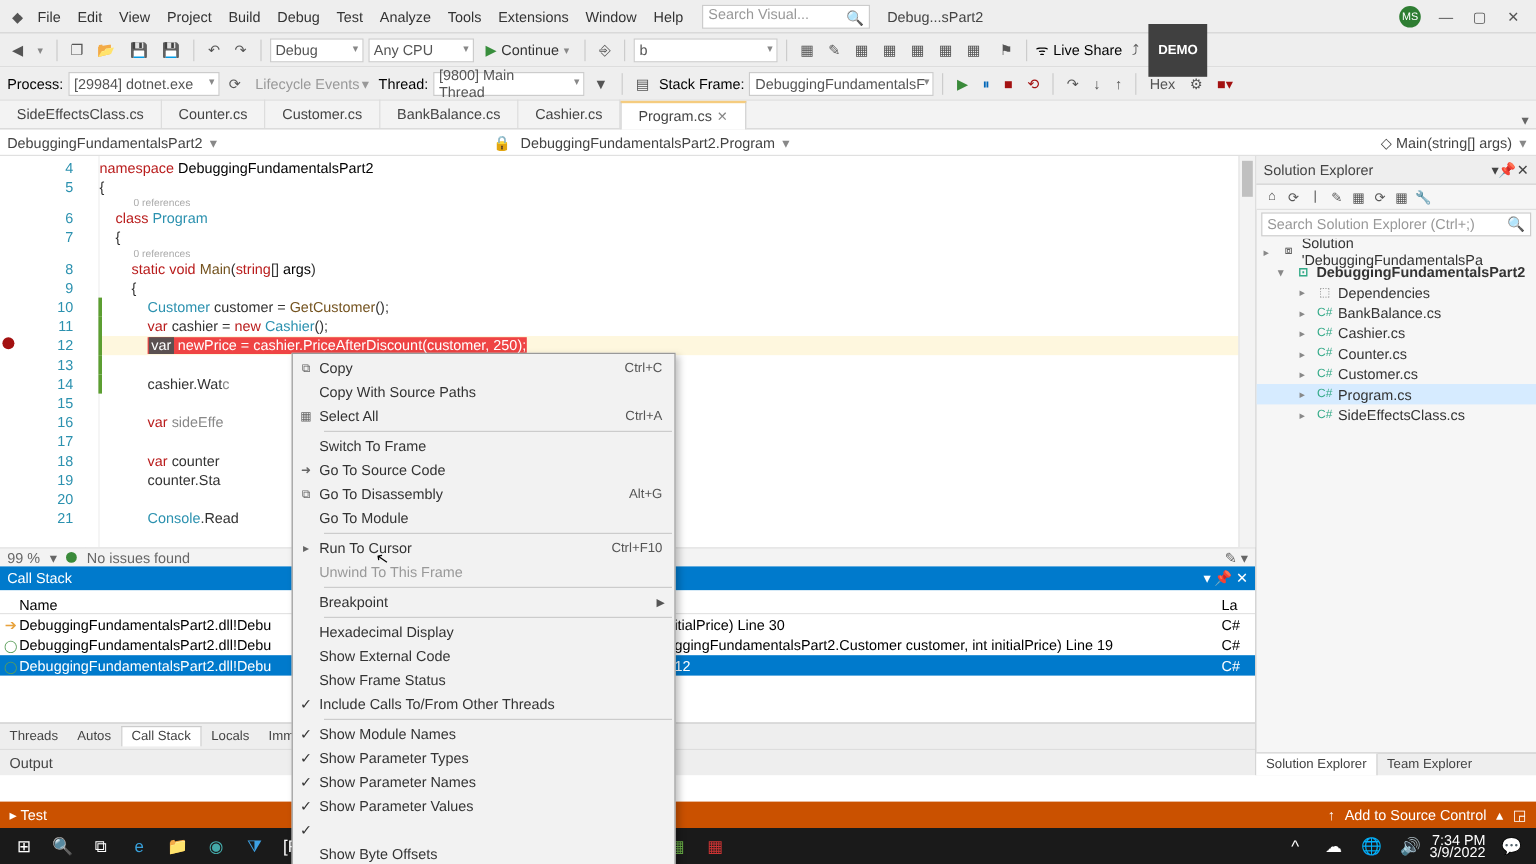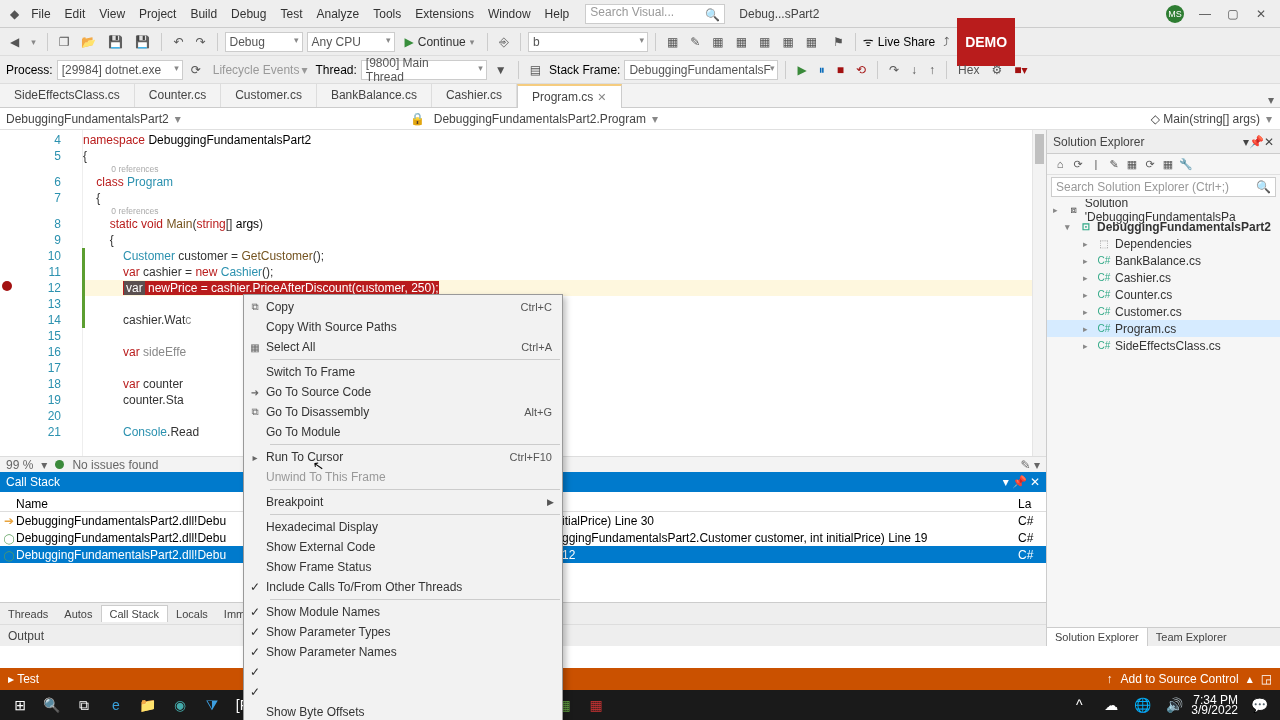--- a/index.html
+++ b/index.html
@@ -16,21 +16,21 @@
 .win-btn { width: 26px; height: 20px; display: inline-flex; align-items: center; justify-content: center; color: #555; }
 
 
 .toolbar { display: flex; align-items: center; height: 28px; background: #eee; padding: 0 6px; gap: 4px; border-bottom: 1px solid #ddd; font-size: 11px; }
 .toolbar .sep { width: 1px; height: 18px; background: #ccc; margin: 0 3px; }
 .tool-btn { padding: 1px 4px; color: #555; display: inline-flex; align-items: center; gap: 2px; }
 .combo { height: 20px; border: 1px solid #ccc; background: #fff; padding: 0 18px 0 4px; color: #555; min-width: 60px; display: inline-flex; align-items: center; position: relative; }
 .combo::after { content: '▾'; position: absolute; right: 3px; top: 2px; color: #888; font-size: 9px; }
 .continue-btn { display: inline-flex; align-items: center; gap: 4px; padding: 1px 6px; color: #333; }
 .continue-btn .play { color: #388e3c; }
-.demo-badge { background: #b91c1c; color: #fff; padding: 16px 8px; font-weight: bold; font-size: 14px; }
+.demo-badge { background: #404040; color: #fff; padding: 16px 8px; font-weight: bold; font-size: 11px; }
 .live-share { display: inline-flex; align-items: center; gap: 4px; }
 
 
 .file-tabs { display: flex; align-items: flex-end; height: 24px; background: #f3f3f3; border-bottom: 1px solid #ccc; }
 .file-tab { padding: 3px 14px; color: #444; border-right: 1px solid #ddd; height: 24px; display: flex; align-items: center; gap: 4px; font-size: 12px; }
 .file-tab.active { background: #fff; border-top: 2px solid #f5cc7f; border-left: 1px solid #ccc; border-right: 1px solid #ccc; margin-bottom:-1px; }
 .file-tab .close { color: #888; font-size: 11px; }
 .file-tabs .fill { flex: 1; }
 .tab-overflow { padding: 0 6px; color: #666; }
 
@@ -47,21 +47,21 @@
 .gutter .ln { height: 16px; line-height: 16px; padding-right: 10px; }
 .breakpoint-col { width: 16px; background:#fff; }
 .bp-dot { width: 10px; height: 10px; background: #a31111; border-radius: 50%; margin-left: 2px; margin-top:3px; }
 .outline-col { width: 12px; background: #fff; border-right: 1px solid #eee; }
 .code { flex: 1; font-family: Consolas, monospace; font-size: 12.5px; line-height: 16px; padding-top: 2px; white-space: pre; color: #333; position:relative; }
 .kw { color: #b91c1c; }
 .type { color: #2b91af; }
 .ident { color: #000; }
 .method { color: #74531f; }
 .current-line { background: #fef7de; }
-.selection { background: #b91c1c; color: #fff; padding: 0 1px; }
+.selection { background: #ef4444; color: #fff; padding: 0 1px; }
 .selection .kw-sel { background:#5b5050; padding:0 2px; }
 .refcount { color: #aaa; font-size: 8.5px; height: 10px; line-height:10px; padding-left: 0; }
 .green-bar { position:absolute; left:-1px; width:3px; background:#5c9e31; }
 
 .editor-status { height: 16px; background: #f3f3f3; display: flex; align-items: center; font-size: 9px; color: #666; padding: 0 6px; gap: 8px; border-top: 1px solid #ddd; }
 .editor-status .ok { width: 9px; height: 9px; border-radius: 50%; background: #3a8a3a; display:inline-block; }
 
 
 .solution { width: 234px; border-left: 1px solid #ccc; background: #f6f6f6; display: flex; flex-direction: column; }
 .panel-title { background: #eee; height: 24px; display: flex; align-items: center; padding: 0 6px; font-size: 12px; color: #444; border-bottom: 1px solid #ccc; }
@@ -550,20 +550,21 @@
     <span class="cm-label">Show Parameter Types</span>
 
   </div>
     <div class="cm-item">
     <span class="cm-icon"><span class="check">✓</span></span>
     <span class="cm-label">Show Parameter Names</span>
 
   </div>
     <div class="cm-item">
     <span class="cm-icon"><span class="check">✓</span></span>
+    <span class="cm-label">Show Parameter Values</span>
 
   </div>
     <div class="cm-item">
     <span class="cm-icon"><span class="check">✓</span></span>
 
   </div>
     <div class="cm-item">
     <span class="cm-icon"></span>
     <span class="cm-label">Show Byte Offsets</span>
 

